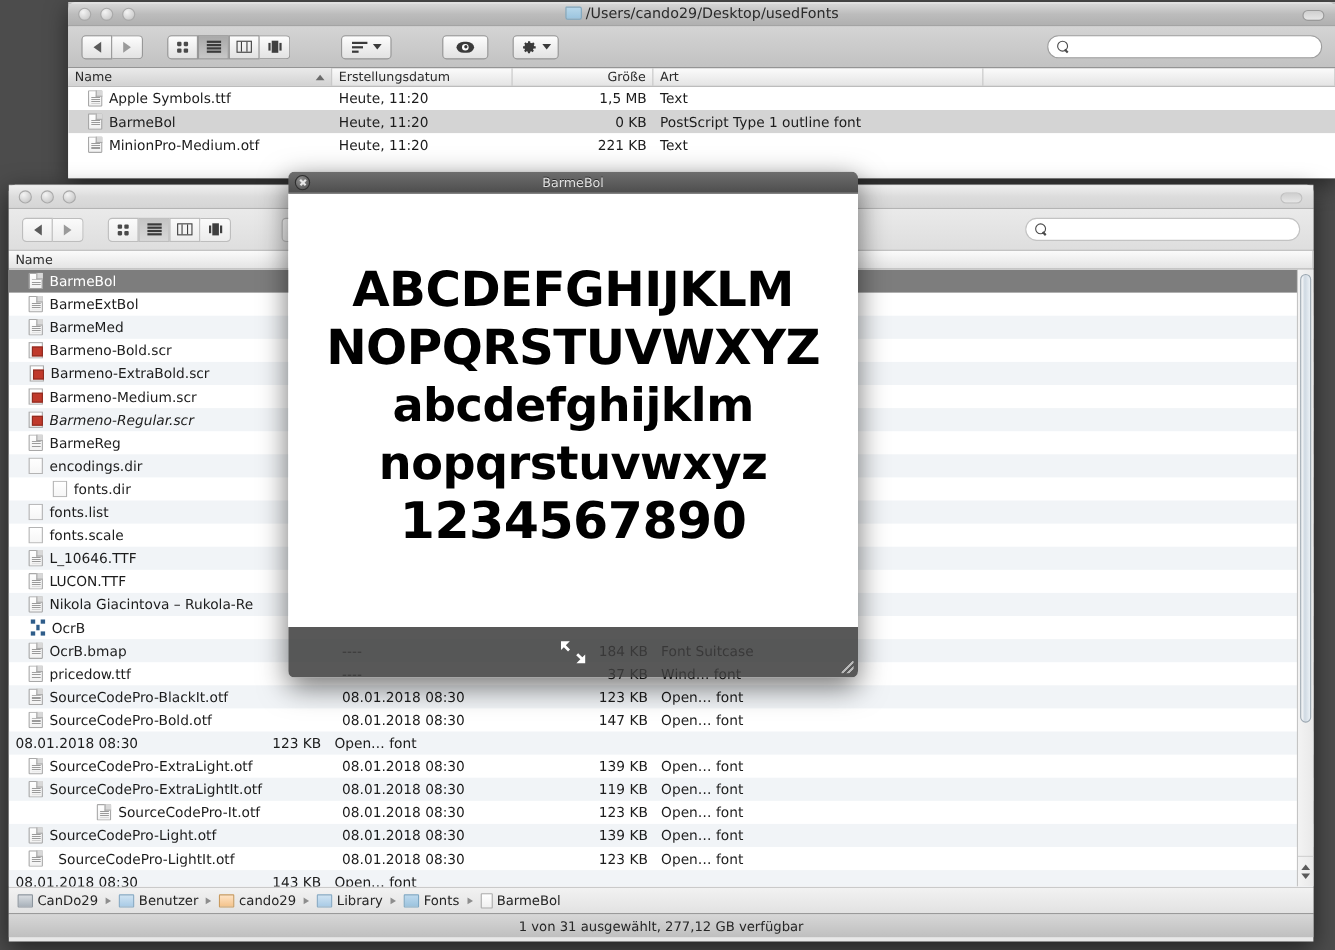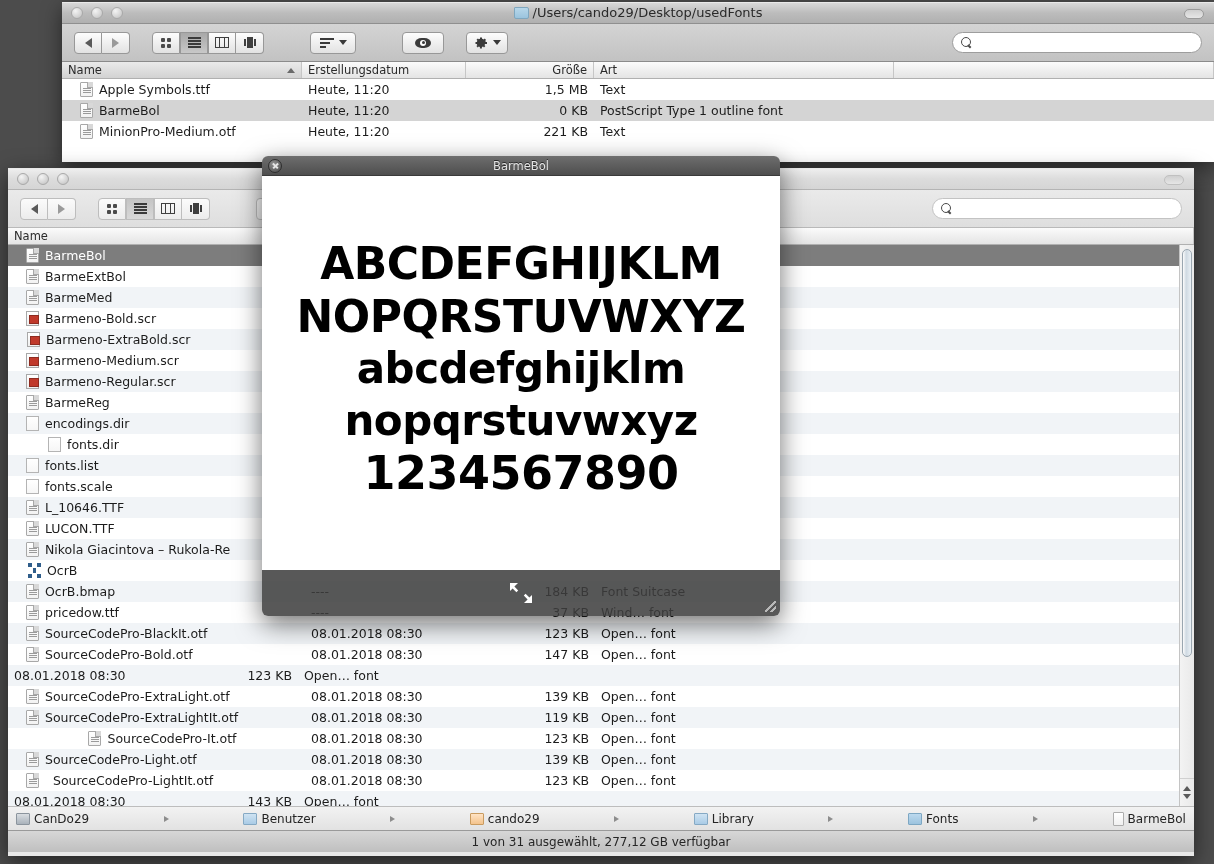--- a/index.html
+++ b/index.html
@@ -194,21 +194,21 @@
   }
   .scroll-arrows { position: absolute; left: 0; right: 0; bottom: 0; height: 28px;
     border-top: 1px solid #d0d0d0; display: flex; flex-direction: column; align-items: center; justify-content: center; gap: 3px; }
   .sa-up { width: 0; height: 0; border-left: 4px solid transparent; border-right: 4px solid transparent; border-bottom: 5px solid #5a5a5a; }
   .sa-dn { width: 0; height: 0; border-left: 4px solid transparent; border-right: 4px solid transparent; border-top: 5px solid #5a5a5a; }
 
   
   .pathbar {
     height: 24px; display: flex; align-items: center; gap: 4px; padding: 11px 8px;
     background: linear-gradient(to bottom, #f2f2f2, #e2e2e2);
-    border-top: 1px solid #bdbdbd; font-size: 12px; color: #242424; justify-content: space-between;
+    border-top: 1px solid #bdbdbd; font-size: 12px; color: #242424;
   }
   .pseg { display: flex; align-items: center; gap: 4px; }
   .psep { width: 0; height: 0; border-top: 3.5px solid transparent; border-bottom: 3.5px solid transparent; border-left: 5px solid #8d8d8d; margin: 0 3px; }
   .pico { width: 14px; height: 12px; flex: none; border-radius: 1px; }
   .pico.disk { background: linear-gradient(to bottom, #d9dde1, #a9b2bb); border: 1px solid #8b949d; }
   .pico.users { background: linear-gradient(to bottom, #cfe3f2, #a9cbe6); border: 1px solid #85a9c4; }
   .pico.home { background: linear-gradient(to bottom, #ffe3c4, #f3c38c); border: 1px solid #c99b5f; }
   .pico.lib { background: linear-gradient(to bottom, #cfe3f2, #a9cbe6); border: 1px solid #85a9c4; }
   .pico.folder { background: linear-gradient(to bottom, #bcd9ee, #9cc3de); border: 1px solid #7da7c3; }
   .pico.file { background: linear-gradient(to bottom, #ffffff, #f0f0f0); border: 1px solid #adadad; height: 14px; width: 11px; }
@@ -538,21 +538,21 @@
       <div class="row">
         <div class="cell name" style="width: 297px;">
           <span class="fico scr"></span>
           <span>Barmeno-Medium.scr</span>
         </div>
         <div class="cell " style="width: 170px;"></div>
         <div class="cell num" style="width: 120px;"></div>
         <div class="cell " style="width: 200px;"></div>
       </div>
       <div class="row alt">
-        <div class="cell name" style="width: 297px;">
+        <div class="cell name" style="width: 297px; font-style: italic;">
           <span class="fico scr"></span>
           <span>Barmeno-Regular.scr</span>
         </div>
         <div class="cell " style="width: 170px;"></div>
         <div class="cell num" style="width: 120px;"></div>
         <div class="cell " style="width: 200px;"></div>
       </div>
       <div class="row">
         <div class="cell name" style="width: 297px;">
           <span class="fico doc font"></span>

